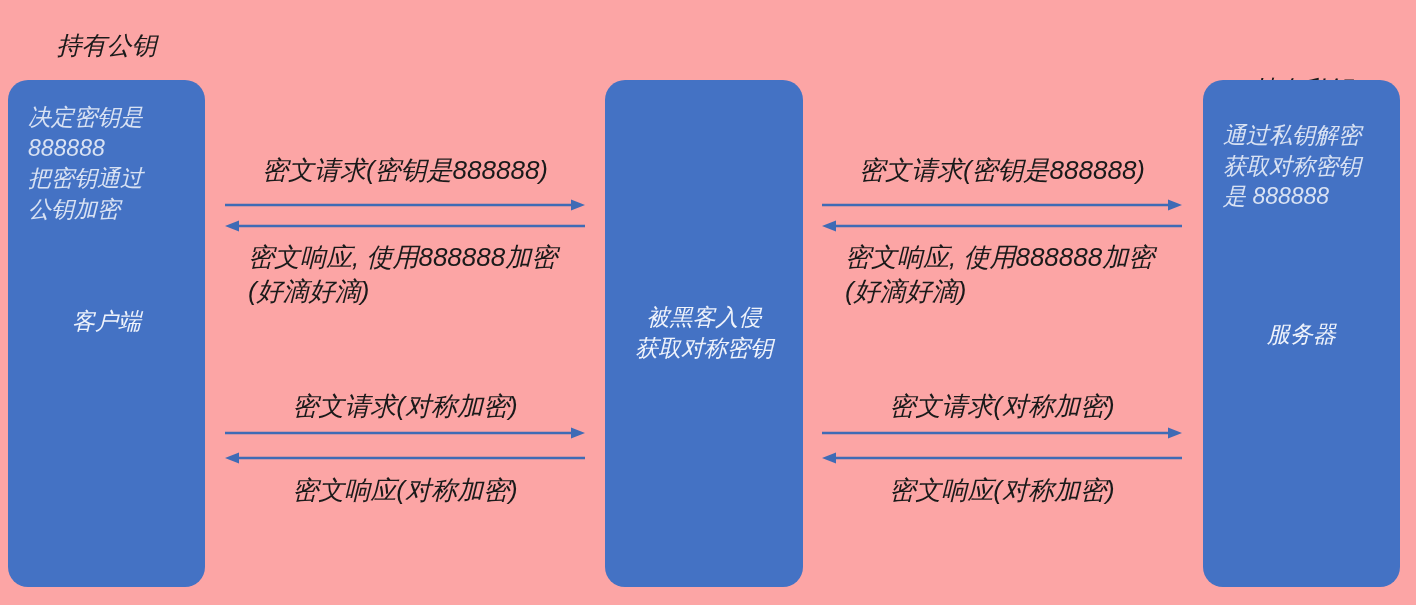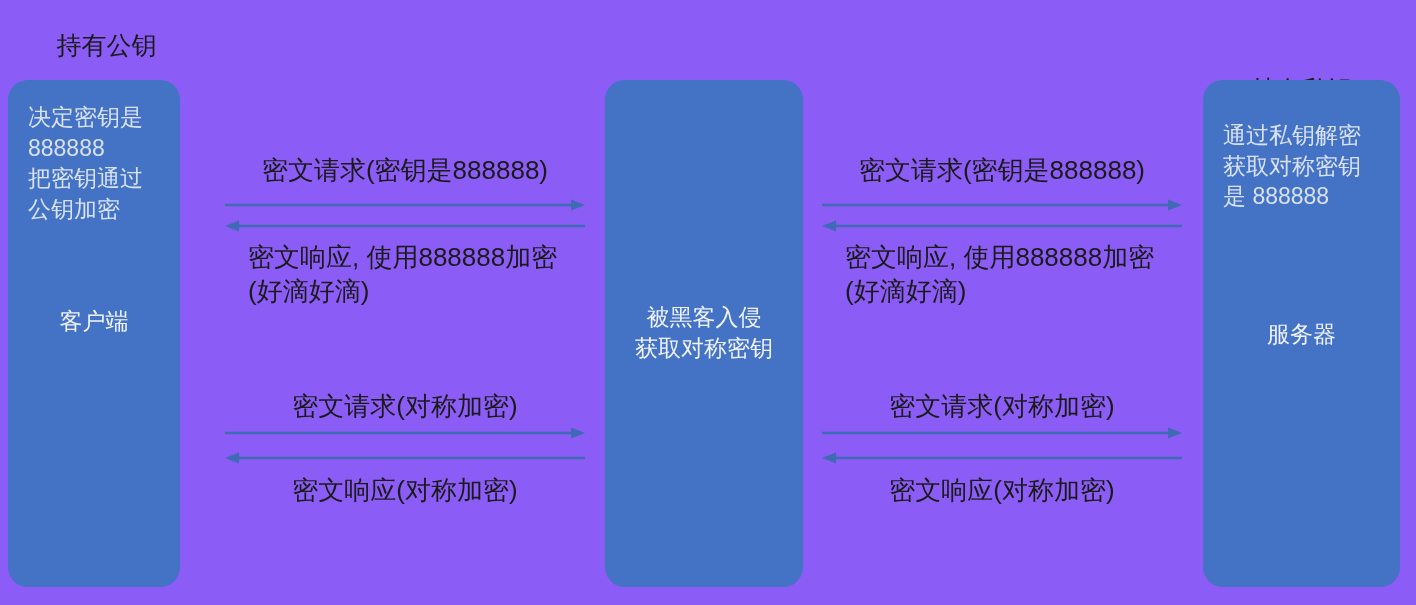--- a/index.html
+++ b/index.html
@@ -7,22 +7,23 @@
     padding: 0;
     background: #ffffff;
   }
   body {
     font-family: "Liberation Sans", "DejaVu Sans", sans-serif;
   }
   #canvas {
     position: relative;
     width: 1416px;
     height: 605px;
-    background: #8b5cf6;
+    background: #fca5a5;
     overflow: hidden;
+    font-style: italic;
   }
 
   
   .node {
     position: absolute;
     background: #4472C4;
     border-radius: 20px;
     box-sizing: border-box;
   }
   .node-text {
@@ -81,21 +82,21 @@
 </style>
 </head>
 <body>
 
 <div id="canvas">
 
   <div class="caption" style="left:8px; top:33px; width:197px;">持有公钥</div>
 
   <div class="caption" style="left:1203px; top:33px; width:197px;margin-top:44px;">持有私钥</div>
 
-  <div class="node" style="left:8px; top:80px; width:172px; height:507px;">
+  <div class="node" style="left:8px; top:80px; width:197px; height:507px;">
     <div class="node-text" style="top:22px;">决定密钥是
 888888
 把密钥通过
 公钥加密</div>
     <div class="node-text centered" style="top:226px;">客户端</div>
   </div>
 
   <div class="node" style="left:605px; top:80px; width:198px; height:507px;">
     <div class="node-text centered" style="top:222px;">被黑客入侵
 获取对称密钥</div>

